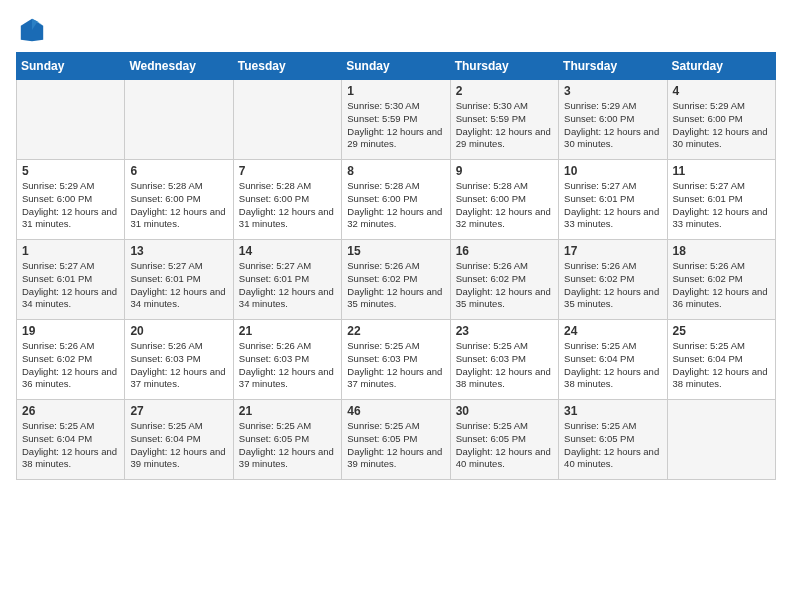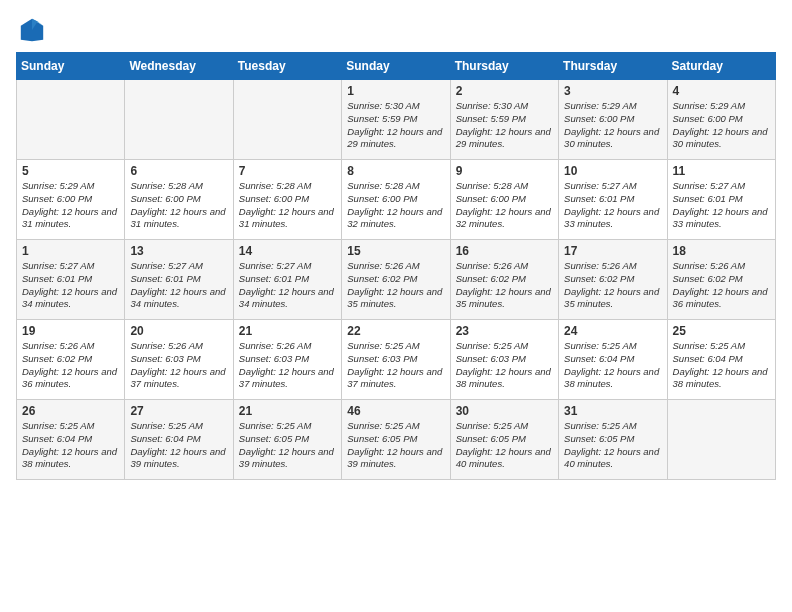--- a/index.html
+++ b/index.html
@@ -80,21 +80,20 @@
       font-size: 12px;
       font-weight: bold;
       color: #333;
       display: block;
       margin-bottom: 2px;
     }
     .day-info {
       font-size: 9.5px;
       line-height: 1.35;
       color: #333;
-      font-style: italic;
     }
     .empty-cell {
       background-color: #f9f9f9;
     }
   </style>
 </head>
 <body>
 
 <div class="header">
   <div class="logo">

